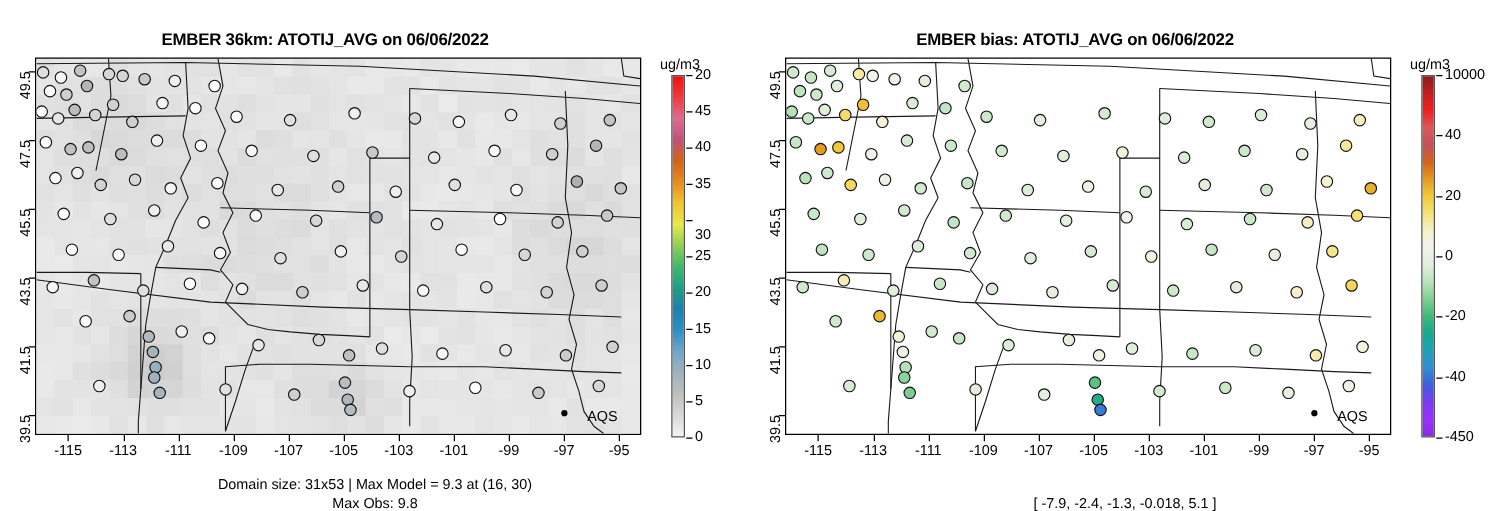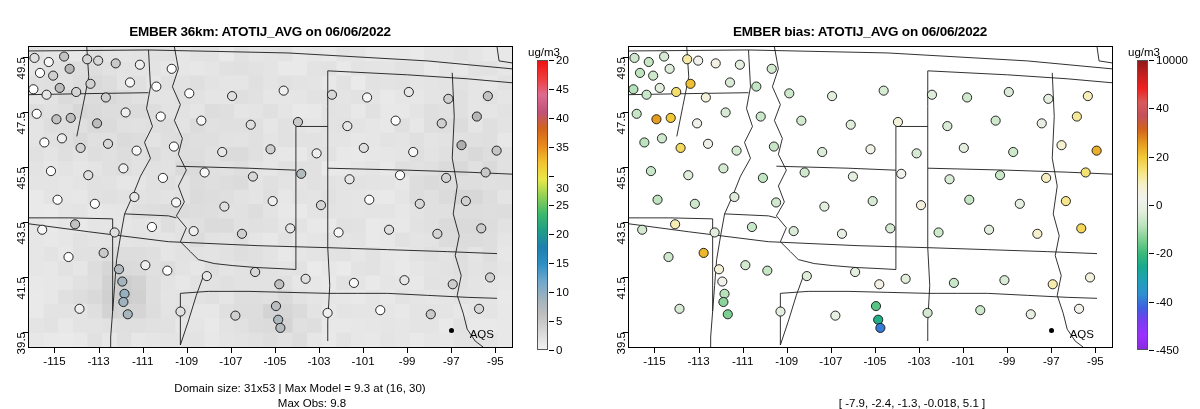--- a/index.html
+++ b/index.html
@@ -18,21 +18,21 @@
   .xtick{position:absolute;top:0;width:1px;height:5px;background:#000;}
   .xlab{position:absolute;top:7px;font-size:11.5px;transform:translateX(-50%);white-space:nowrap;}
   .yaxis{position:absolute;left:0;top:28px;width:28px;height:302px;}
   .ytick{position:absolute;right:0;width:5px;height:1px;background:#000;}
   .ylabwrap{position:absolute;right:7px;height:1px;width:0;}
   .ylabwrap span{position:absolute;right:0;top:0;font-size:11.5px;
         white-space:nowrap;transform:rotate(-90deg) translate(0,-50%);transform-origin:100% 0%;
         display:block;}
   .caption{position:absolute;left:0;width:600px;text-align:center;font-size:11.5px;}
   .cap1{top:364px;}
-  .cap2{top:379px;padding-left:12px;}
+  .cap2{top:379px;}
   .cbwrap{position:absolute;}
   .cbunit{position:absolute;font-size:11.5px;white-space:nowrap;}
   .cbbar{position:absolute;width:11px;border:1px solid #555;box-sizing:border-box;}
   .cbtick{position:absolute;width:5px;height:1px;background:#000;}
   .cbtlab{position:absolute;font-size:11.5px;white-space:nowrap;transform:translateY(-50%);}
   .aqs-dot{position:absolute;width:5px;height:5px;border-radius:50%;background:#000;}
   .aqs-lab{position:absolute;font-size:11.5px;}
 </style>
 </head>
 <body>

